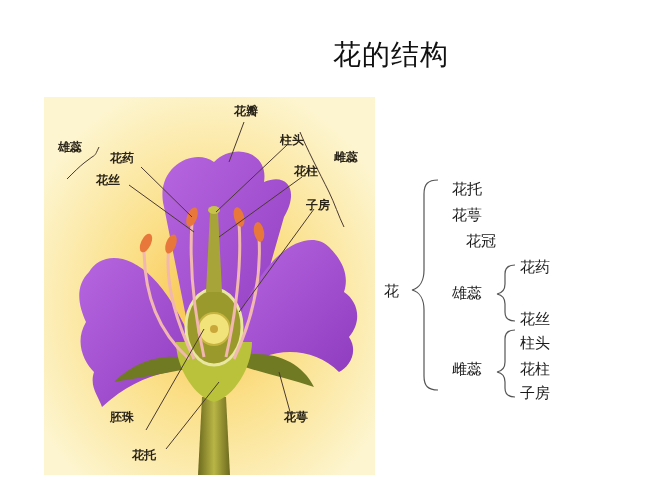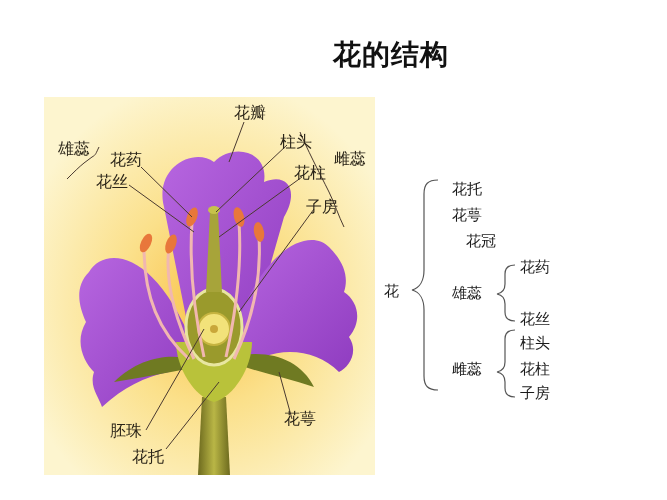--- a/index.html
+++ b/index.html
@@ -1,22 +1,22 @@
 <!DOCTYPE html>
 <html><head>
 <meta charset="utf-8">
 <style>
   html, body { margin:0; padding:0; background:#ffffff; }
   body { width:667px; height:500px; position:relative; overflow:hidden;
          font-family:"DejaVu Sans", "Liberation Sans", sans-serif; }
-  .title { position:absolute; left:333px; top:36px; font-size:28px; font-weight:bold;
+  .title { position:absolute; left:333px; top:36px; font-size:28px; font-weight:normal;
            color:#111; letter-spacing:1px; white-space:nowrap; }
   .figure { position:absolute; left:44px; top:97px; width:331px; height:378px; }
   .figure svg { position:absolute; left:0; top:0; }
-  .lbl { position:absolute; font-size:16px; font-weight:normal; color:#2a2418; white-space:nowrap; }
+  .lbl { position:absolute; font-size:12px; font-weight:bold; color:#2a2418; white-space:nowrap; }
   .tree { position:absolute; left:380px; top:170px; width:220px; height:240px; }
   .tree svg { position:absolute; left:0; top:0; }
   .tnode { position:absolute; font-size:15px; color:#1a1a1a; white-space:nowrap; }
 </style>
 </head>
 <body>
 
 <div class="title">花的结构</div>
 
 <div class="figure">
@@ -93,21 +93,21 @@
   </svg>
 
   <span class="lbl" style="left:190px;top:6px;">花瓣</span>
   <span class="lbl" style="left:14px;top:42px;">雄蕊</span>
   <span class="lbl" style="left:66px;top:53px;">花药</span>
   <span class="lbl" style="left:52px;top:75px;">花丝</span>
   <span class="lbl" style="left:236px;top:35px;">柱头</span>
   <span class="lbl" style="left:250px;top:66px;">花柱</span>
   <span class="lbl" style="left:290px;top:52px;">雌蕊</span>
   <span class="lbl" style="left:262px;top:100px;">子房</span>
-  <span class="lbl" style="left:66px;top:324px;">胚珠</span>
+  <span class="lbl" style="left:66px;top:312px;">胚珠</span>
   <span class="lbl" style="left:88px;top:350px;">花托</span>
   <span class="lbl" style="left:240px;top:312px;">花萼</span>
 </div>
 
 <div class="tree">
   <svg width="220" height="240" viewBox="0 0 220 240">
     <g stroke="#555" stroke-width="1.2" fill="none">
 
       <path d="M58 10 C48 10 44 14 44 24 L44 100 C44 110 40 118 32 120 C40 122 44 130 44 140 L44 206 C44 216 48 220 58 220"></path>
 

